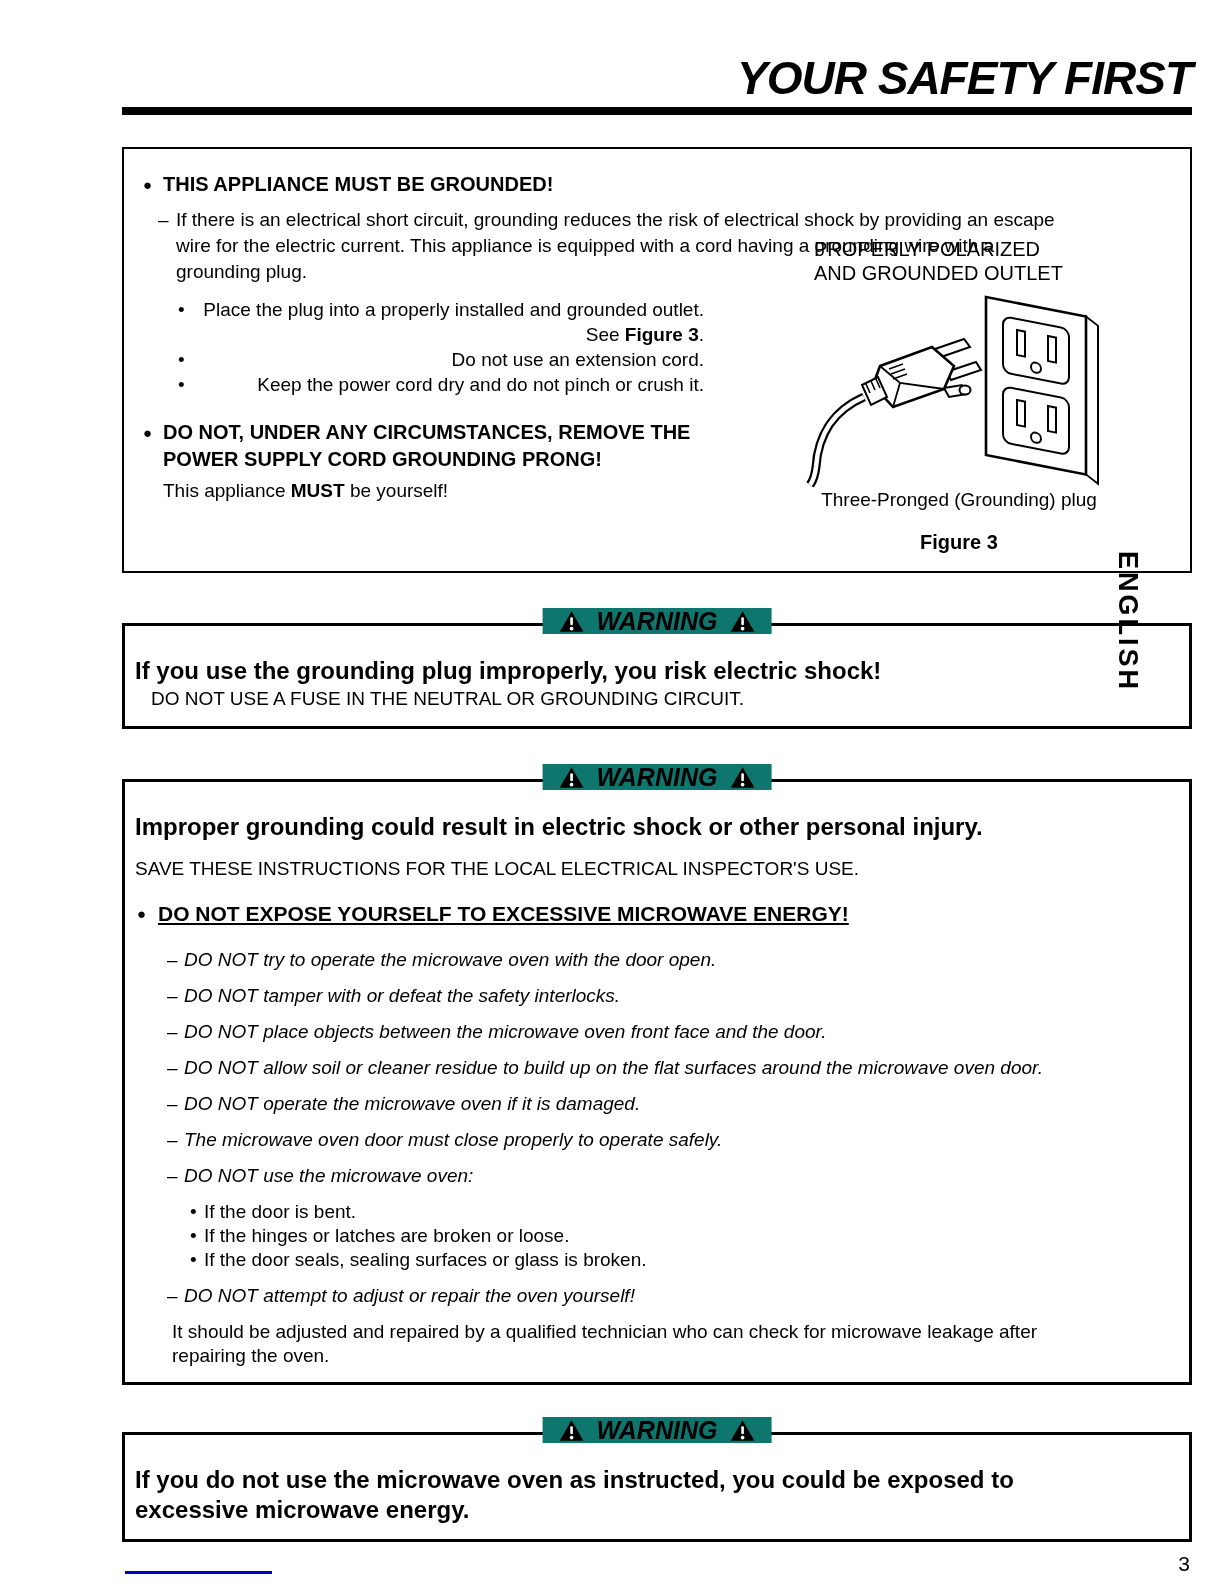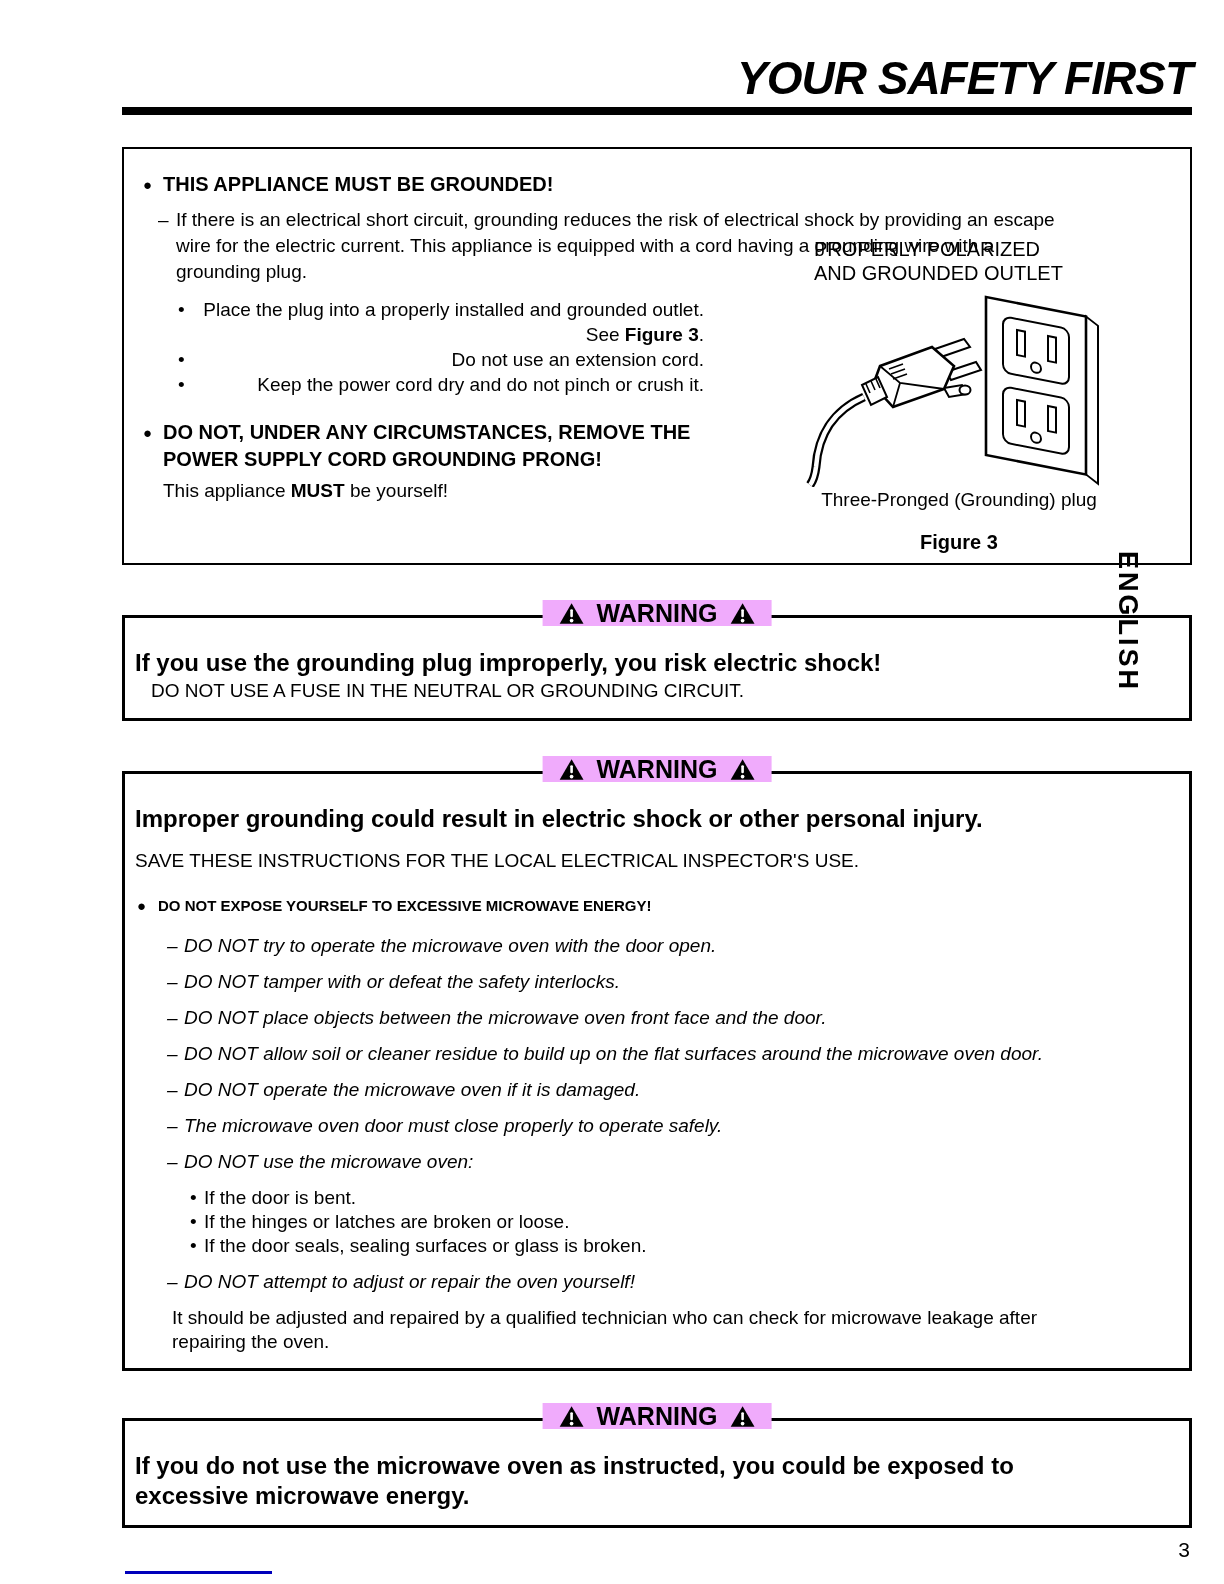--- a/index.html
+++ b/index.html
@@ -7,47 +7,47 @@
     width:1224px;height:1584px;position:relative;background:#fff;color:#000;
     font-family:"Liberation Sans","DejaVu Sans",sans-serif;overflow:hidden;
     -webkit-font-smoothing:antialiased;
   }
   .content{position:absolute;left:122px;top:0;width:1070px;}
   
   .title{margin:0;padding-top:54px;text-align:right;font-size:46px;line-height:48px;
     font-style:italic;font-weight:bold;letter-spacing:-1px;}
   .title-rule{height:8px;background:#000;margin-top:5px;}
   
-  .box{border:2px solid #000;margin-top:32px;padding:22px 24px 8px 22px;position:relative;
+  .box{border:2px solid #000;margin-top:32px;padding:22px 24px 16px 22px;position:relative;
     font-size:19px;line-height:26px;background:#fff;}
   .box.first{min-height:384px;}
   .warn{border-width:3px;margin-top:50px;padding:24px 20px 14px 10px;}
   .warn-header{position:absolute;top:-18px;left:50%;transform:translateX(-50%);
-    background:#f0abfc;padding:0 16px;display:flex;align-items:center;gap:12px;
-    font-size:25px;font-weight:bold;white-space:nowrap;}
+    background:#0f766e;padding:0 16px;display:flex;align-items:center;gap:12px;
+    font-size:25px;font-weight:bold;white-space:nowrap;font-style:italic;}
   .warn-header .tri{display:block;}
   .warn h2{margin:6px 0 0;font-size:24px;line-height:30px;font-weight:bold;}
   
   .li{position:relative;margin:0;}
   .l1{padding-left:17px;font-size:20px;font-weight:bold;line-height:27px;}
   .l1::before{content:"\25CF";position:absolute;left:-3px;top:0;font-size:15px;}
   .l2{padding-left:30px;margin-top:9px;}
   .l2::before{content:"\2013";position:absolute;left:12px;}
   .l3{padding-left:46px;line-height:25px;}
   .l3::before{content:"\2022";position:absolute;left:32px;}
   .narrow{max-width:558px;text-align:right;}
   .subs{margin-top:12px;}
   .h2m{margin-top:22px;max-width:560px;}
   .plain-ind{margin:5px 0 0;padding-left:17px;}
   
   .w-l2{position:relative;padding-left:16px;margin-top:13px;}
   .w-l2::before{content:"\2013";position:absolute;left:2px;}
   .w-cont2{margin:0;padding-left:16px;}
   .w-save{margin:14px 0 0;}
-  .w-l1{position:relative;padding-left:23px;margin-top:19px;font-size:15px;font-weight:bold;}
+  .w-l1{position:relative;padding-left:23px;margin-top:19px;font-size:21px;font-weight:bold;text-decoration:underline;}
   .w-l1::before{content:"\25CF";position:absolute;left:2px;top:0;font-size:15px;}
   .w-list{margin-top:8px;}
   .w-item{position:relative;padding-left:37px;margin:12px;line-height:24px;font-style:italic;}
   .w-item::before{content:"\2013";position:absolute;left:20px;}
   .w-sub{position:relative;padding-left:69px;margin:0;line-height:24px;}
   .w-sub::before{content:"\2022";position:absolute;left:55px;}
   .w-cont{margin:0;padding-left:37px;line-height:24px;}
   
   .figblock{position:absolute;right:66px;top:88px;width:330px;margin:0;}
   .outlet-label{font-size:20px;line-height:24px;width:260px;margin-left:20px;}

